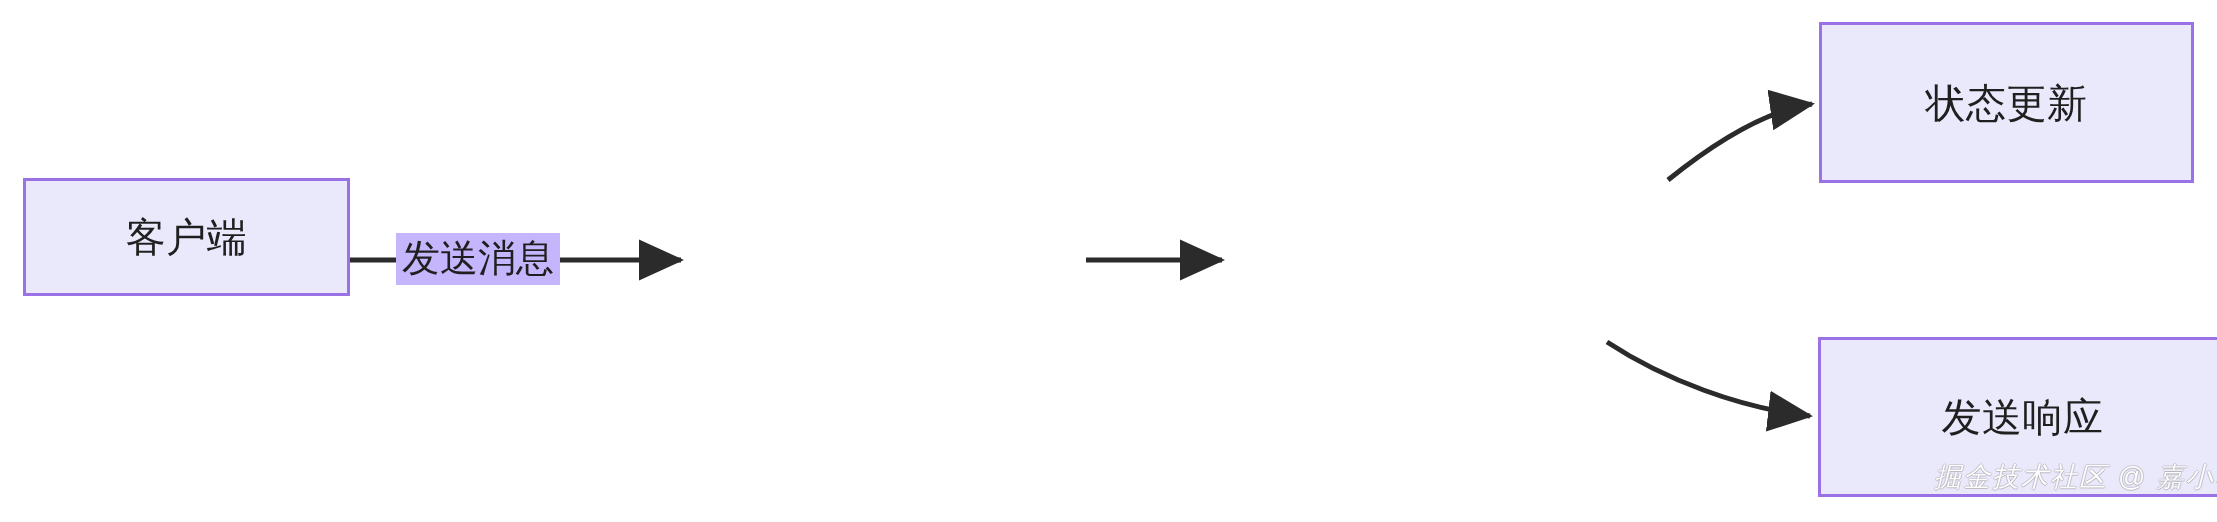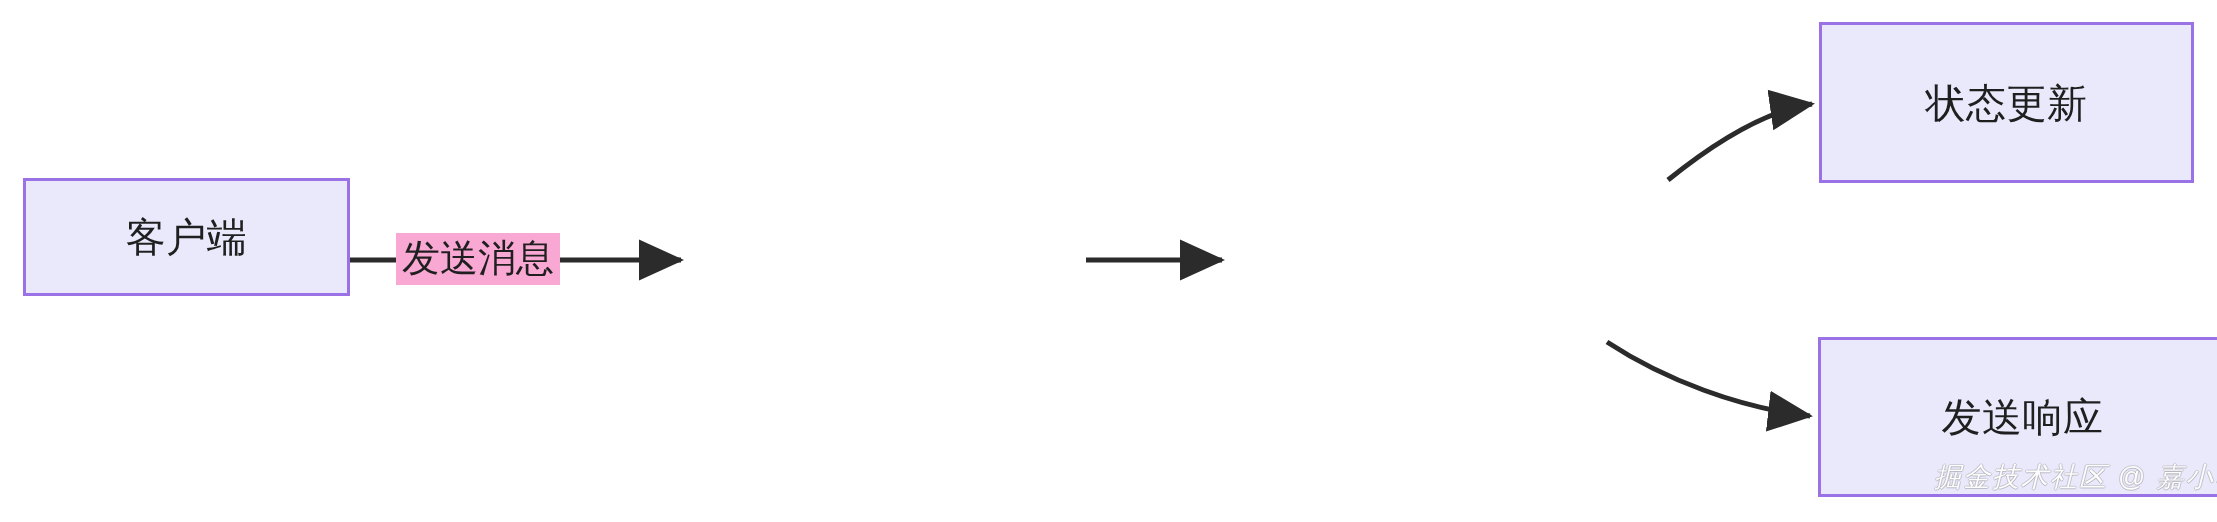--- a/index.html
+++ b/index.html
@@ -39,21 +39,21 @@
     font-weight: 400;
     letter-spacing: 0.5px;
     line-height: 1.1;
     white-space: nowrap;
   }
   .node-label {
     display: block;
   }
   .edge-label {
     position: absolute;
-    background: #f9a8d4;
+    background: #c4b5fd;
     color: #1f1f1f;
     font-size: 38px;
     line-height: 1.25;
     padding: 2px 6px;
     white-space: nowrap;
     box-sizing: border-box;
   }
   .watermark {
     position: absolute;
     color: #ffffff;

